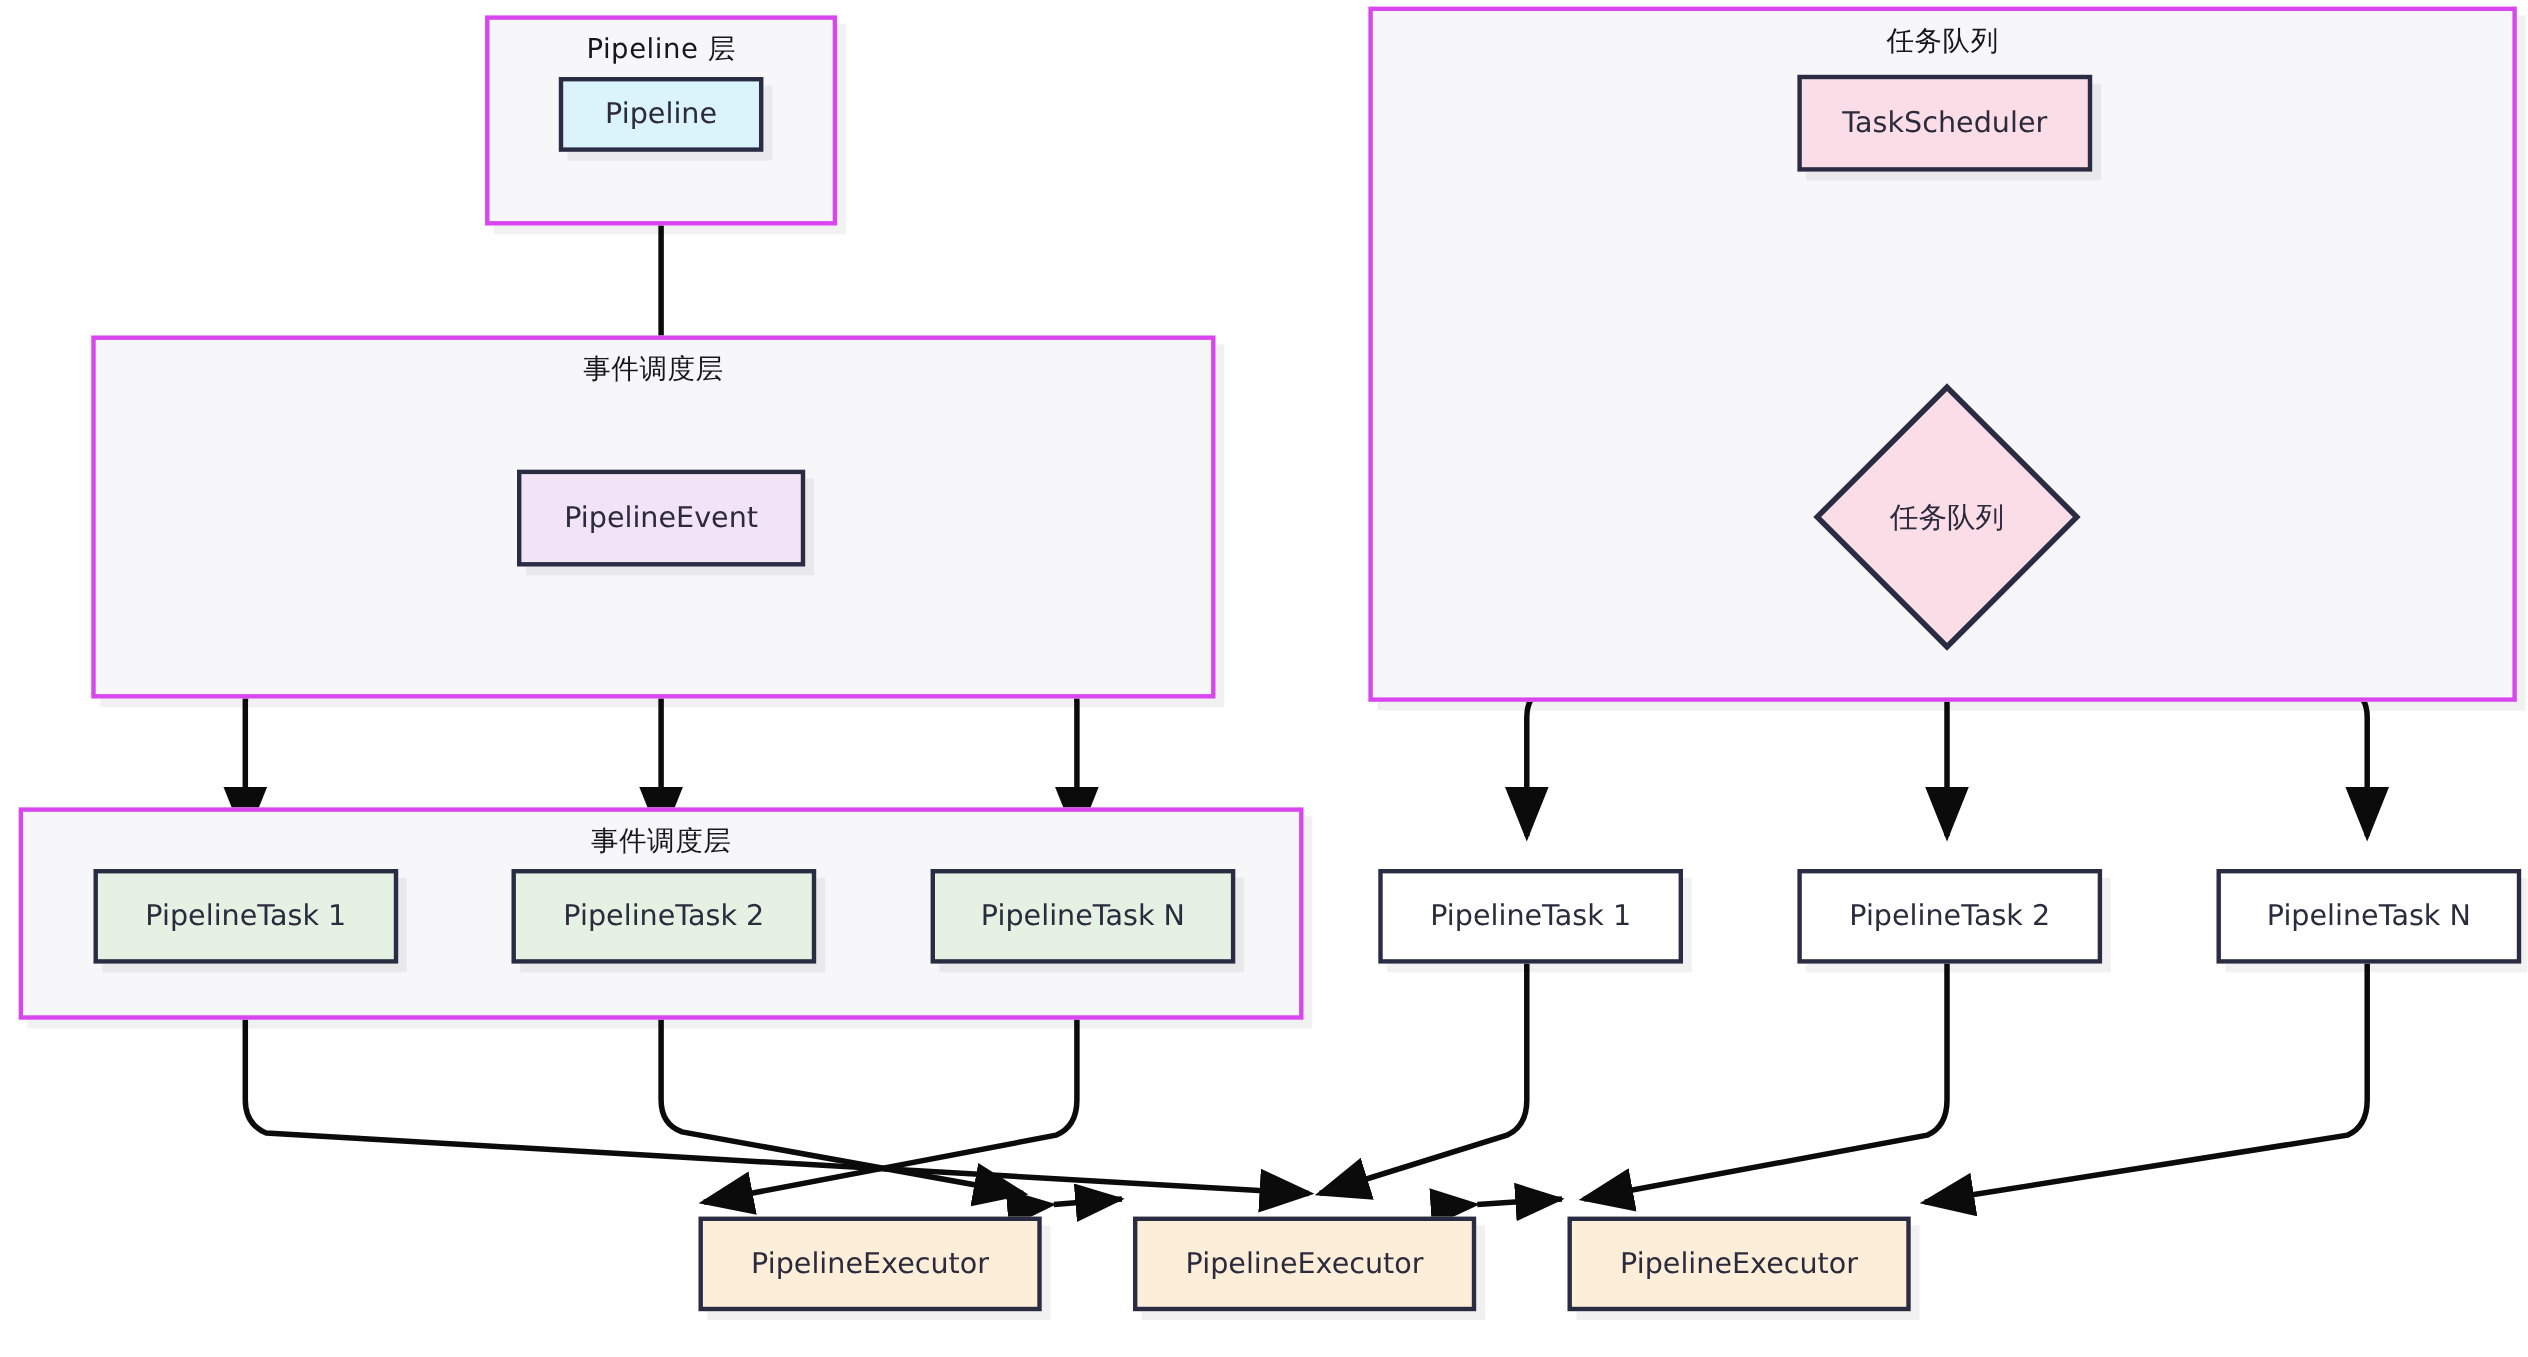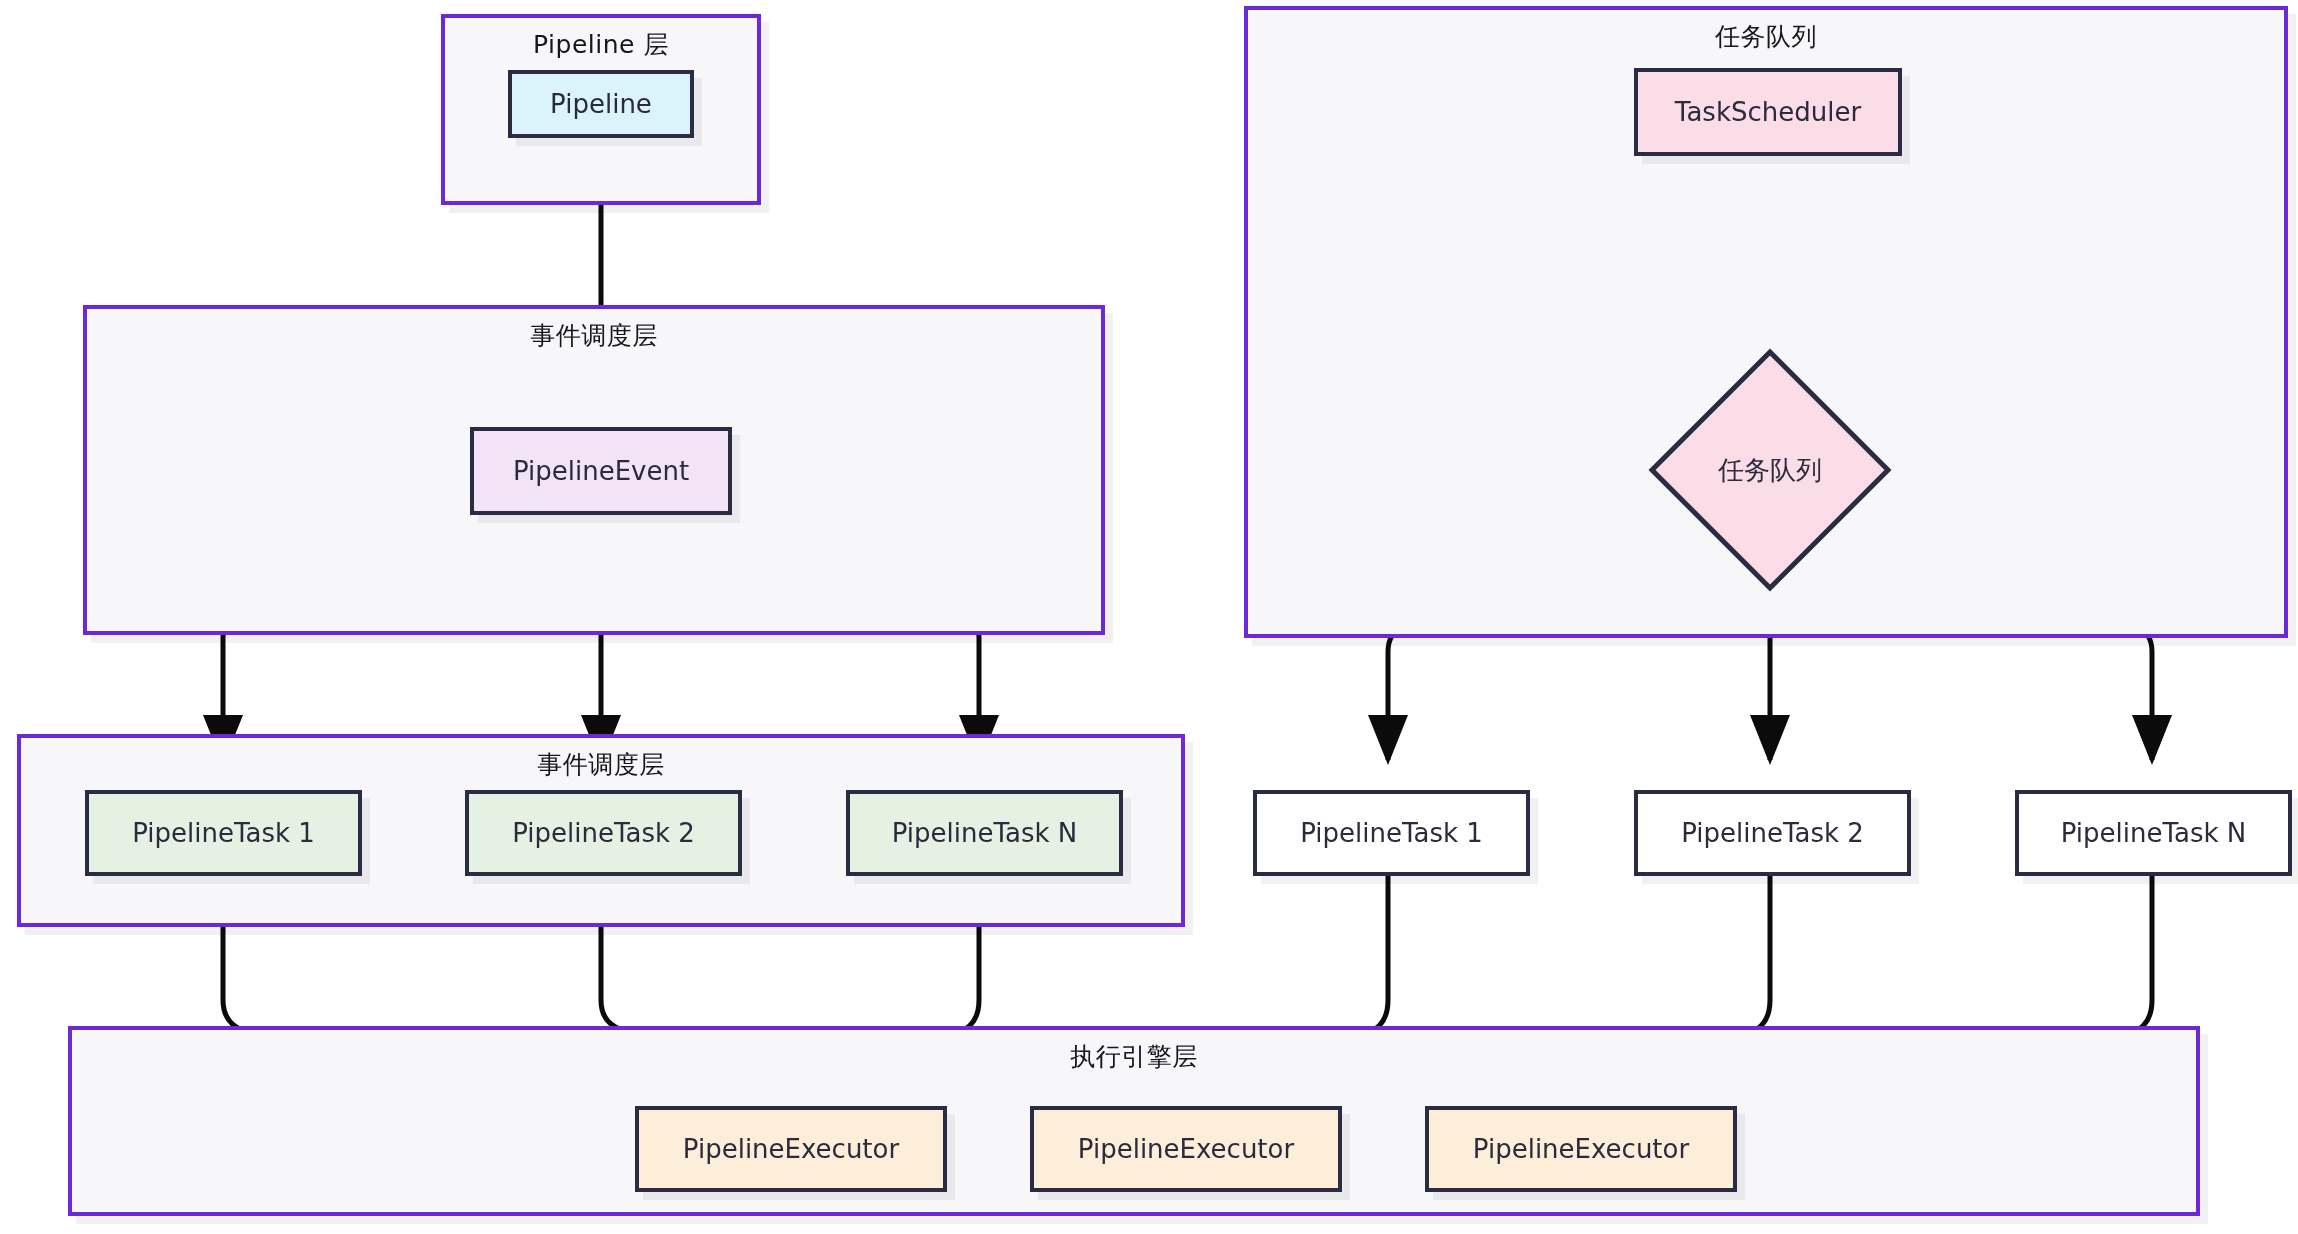--- a/index.html
+++ b/index.html
@@ -20,21 +20,21 @@
   #edges {
     position: absolute;
     left: 0; top: 0;
     width: 2298px;
     height: 1234px;
     pointer-events: none;
   }
   .cluster {
     position: absolute;
     background: #f7f7fa;
-    border: 4px solid #6d28d9;
+    border: 4px solid #d946ef;
     box-sizing: border-box;
     box-shadow: 8px 8px 0 rgba(0,0,0,0.055);
   }
   .cluster-label {
     position: absolute;
     top: 10px;
     left: 0;
     width: 100%;
     text-align: center;
     font-size: 25px;
@@ -134,23 +134,20 @@
   </div>
 
   <div class="cluster" style="left:83px; top:305px; width:1022px; height:330px;">
     <div class="cluster-label">事件调度层</div>
   </div>
 
   <div class="cluster" style="left:17px; top:734px; width:1168px; height:193px;">
     <div class="cluster-label">事件调度层</div>
   </div>
 
-  <div class="cluster" style="left:68px; top:1026px; width:2132px; height:190px;">
-    <div class="cluster-label">执行引擎层</div>
-  </div>
 
   <div class="node n-blue" style="left:508px; top:70px; width:186px; height:68px;">
     <span class="node-label">Pipeline</span>
   </div>
 
   <div class="node n-pink" style="left:1634px; top:68px; width:268px; height:88px;">
     <span class="node-label">TaskScheduler</span>
   </div>
 
   <div class="node n-purple" style="left:470px; top:427px; width:262px; height:88px;">

